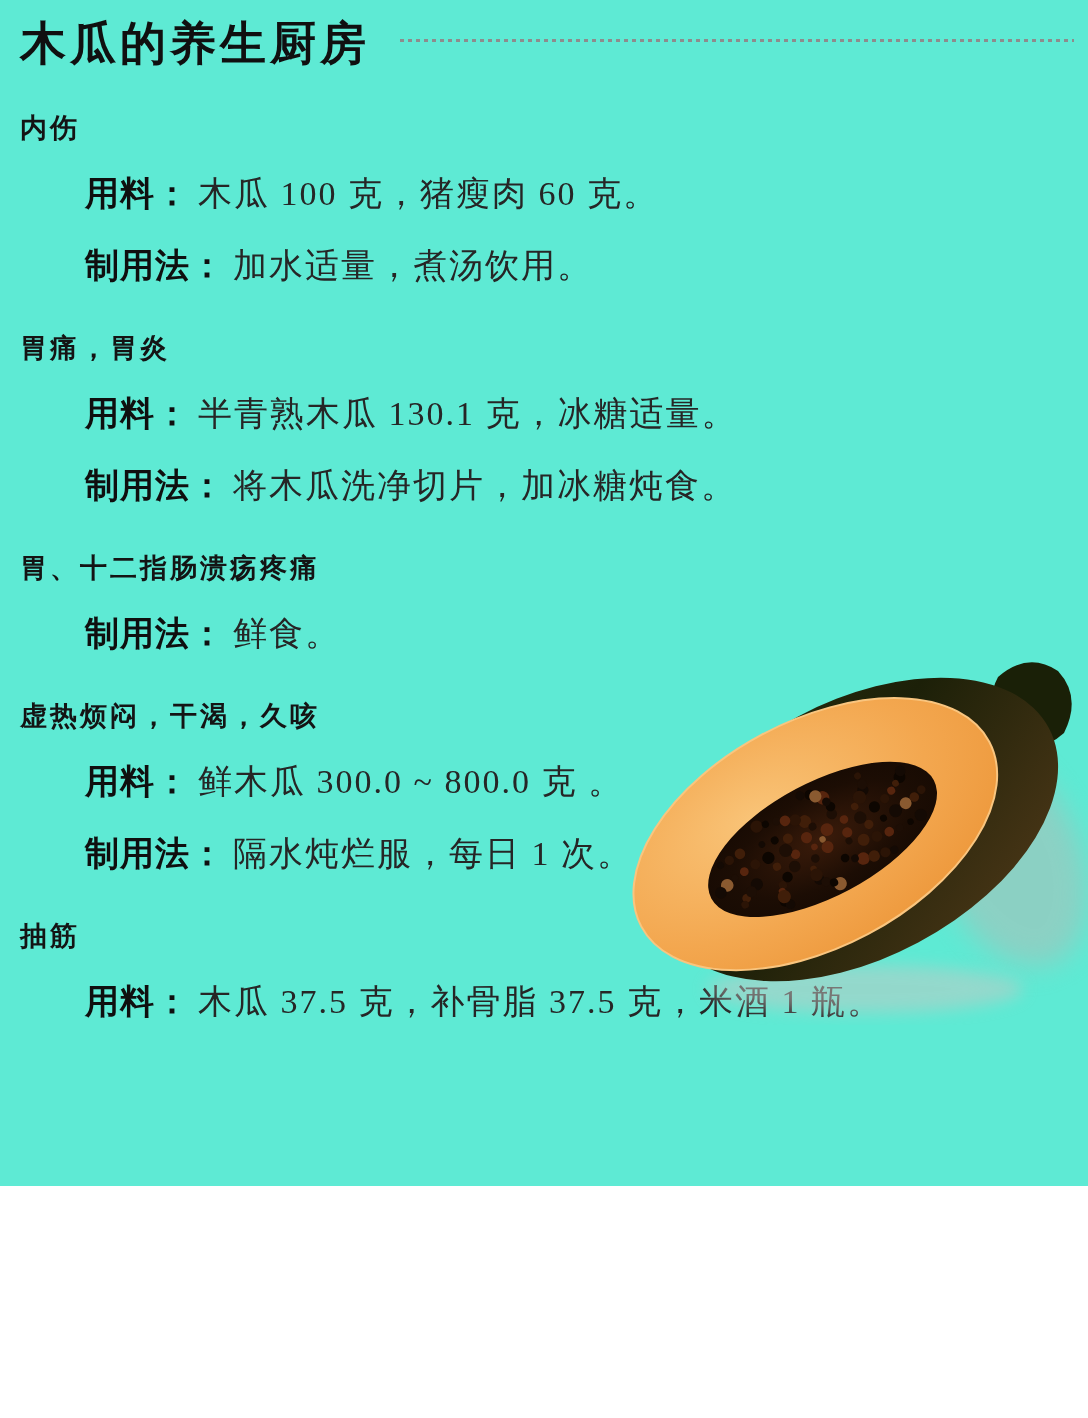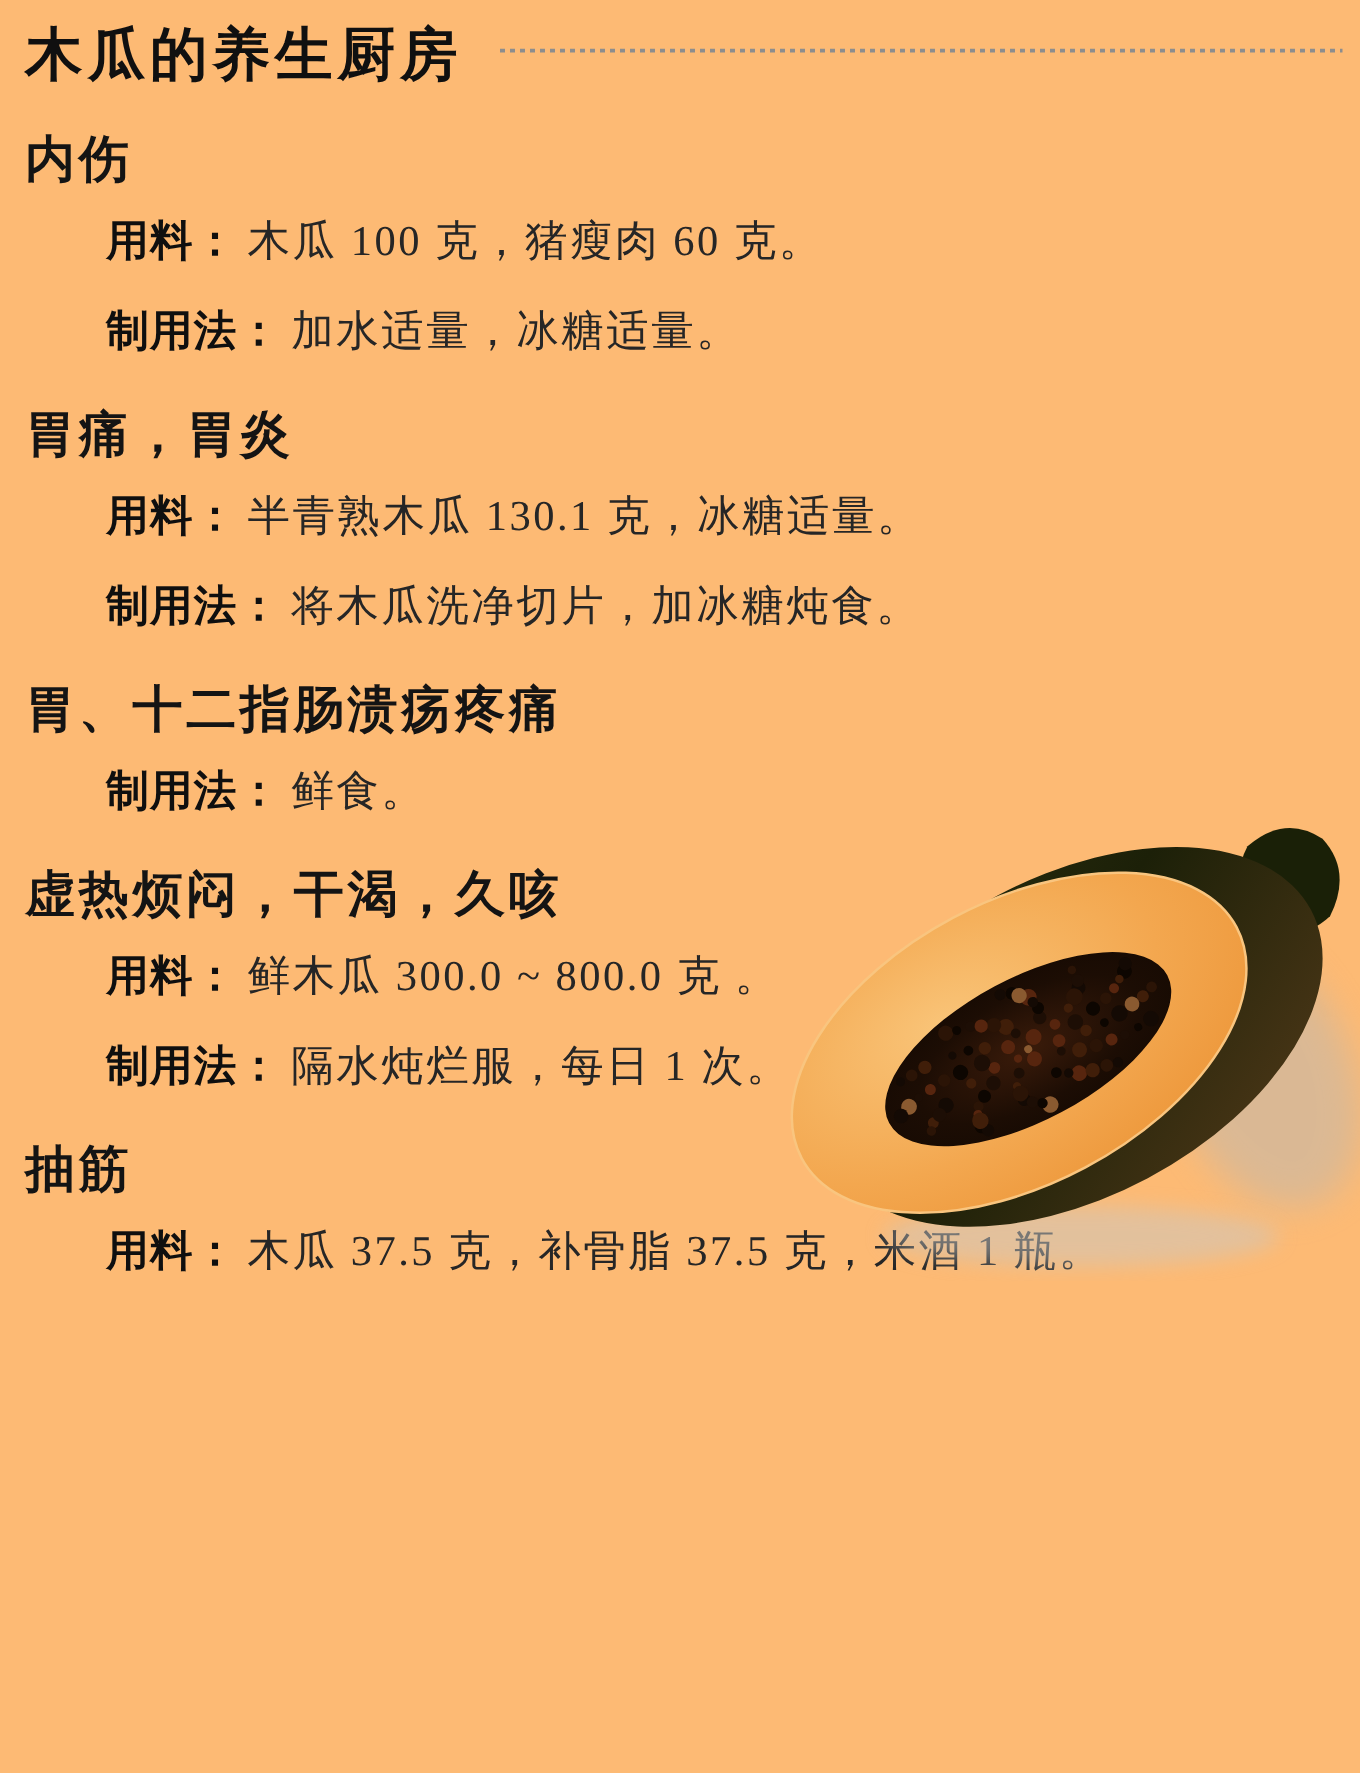--- a/index.html
+++ b/index.html
@@ -1,37 +1,37 @@
 <!DOCTYPE html>
 <html lang="zh"><head>
 <meta charset="utf-8">
 <style>
   html,body{margin:0;padding:0;background:#ffffff;}
   .page{
     position:relative;
-    width:1088px;height:1418px;
+    width:1088px;height:1186px;
     box-sizing:border-box;
     padding:14px 8px 0 20px;
-    background:#fdba74;
+    background:#5eead4;
     overflow:hidden;
     color:#1c1c1c;
   }
   .title-row{display:flex;align-items:center;height:58px;}
   h1{
     font-family:"Liberation Sans",sans-serif;
     font-weight:700;font-size:46px;line-height:58px;
     letter-spacing:4px;margin:0;color:#101010;
   }
   .title-rule{
     flex:1;height:3px;margin:0 6px 6px 30px;
     background-image:repeating-linear-gradient(90deg,#8d8d8d 0 4px,transparent 4px 8px);
   }
   h2{
     font-family:"Liberation Sans",sans-serif;
-    font-weight:700;font-size:40px;line-height:44px;
+    font-weight:700;font-size:27px;line-height:44px;
     letter-spacing:3px;margin:34px 0 17px;color:#141414;
   }
   .line{
     margin:0 0 19px;padding-left:65px;
     font-size:34px;line-height:52px;white-space:nowrap;
   }
   .label{
     font-family:"Liberation Sans",sans-serif;
     font-weight:700;color:#0f0f0f;letter-spacing:1px;margin-right:8px;
   }
@@ -47,21 +47,21 @@
 <div class="page">
 
   <div class="title-row">
     <h1>木瓜的养生厨房</h1>
     <div class="title-rule"></div>
   </div>
 
   <section>
     <h2>内伤</h2>
     <p class="line"><span class="label">用料：</span><span class="content">木瓜 100 克，猪瘦肉 60 克。</span></p>
-    <p class="line"><span class="label">制用法：</span><span class="content">加水适量，冰糖适量。</span></p>
+    <p class="line"><span class="label">制用法：</span><span class="content">加水适量，煮汤饮用。</span></p>
   </section>
 
 
   <section>
     <h2>胃痛，胃炎</h2>
     <p class="line"><span class="label">用料：</span><span class="content">半青熟木瓜 130.1 克，冰糖适量。</span></p>
     <p class="line"><span class="label">制用法：</span><span class="content">将木瓜洗净切片，加冰糖炖食。</span></p>
   </section>
 
   <section>

